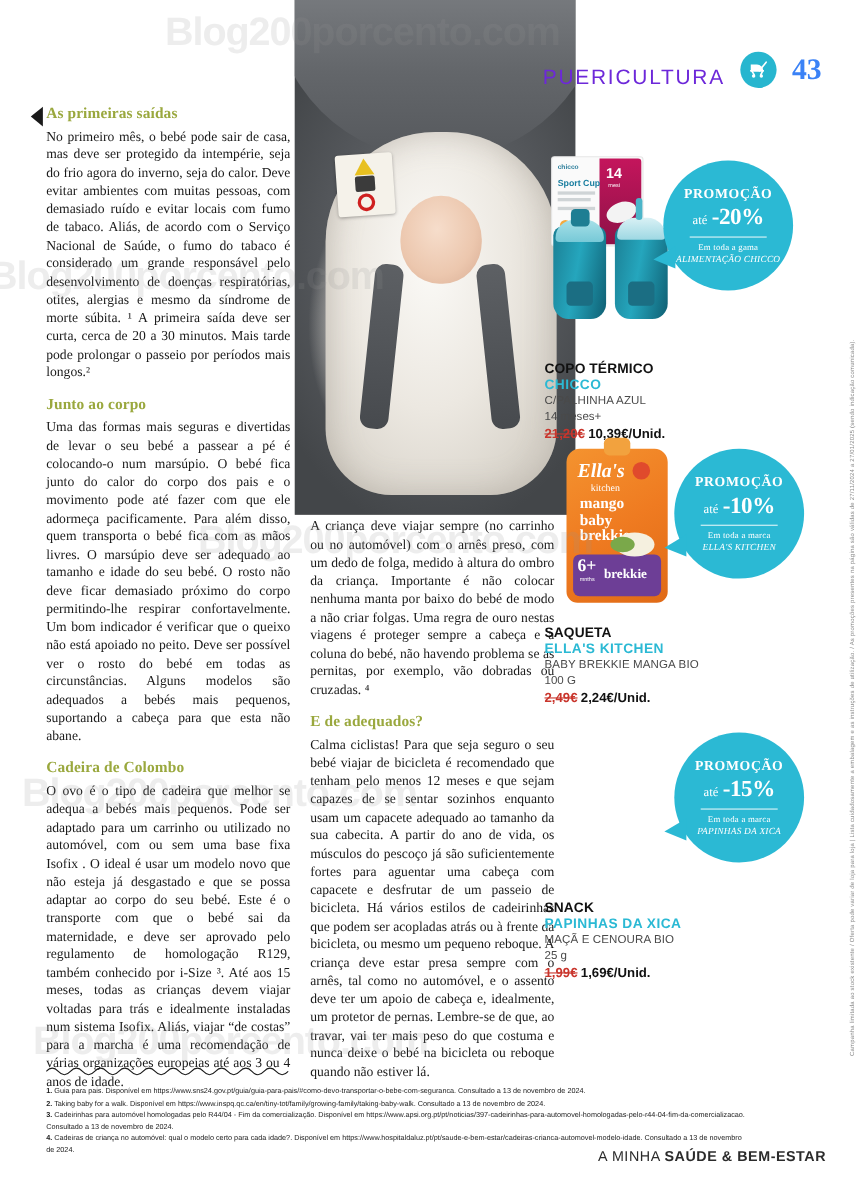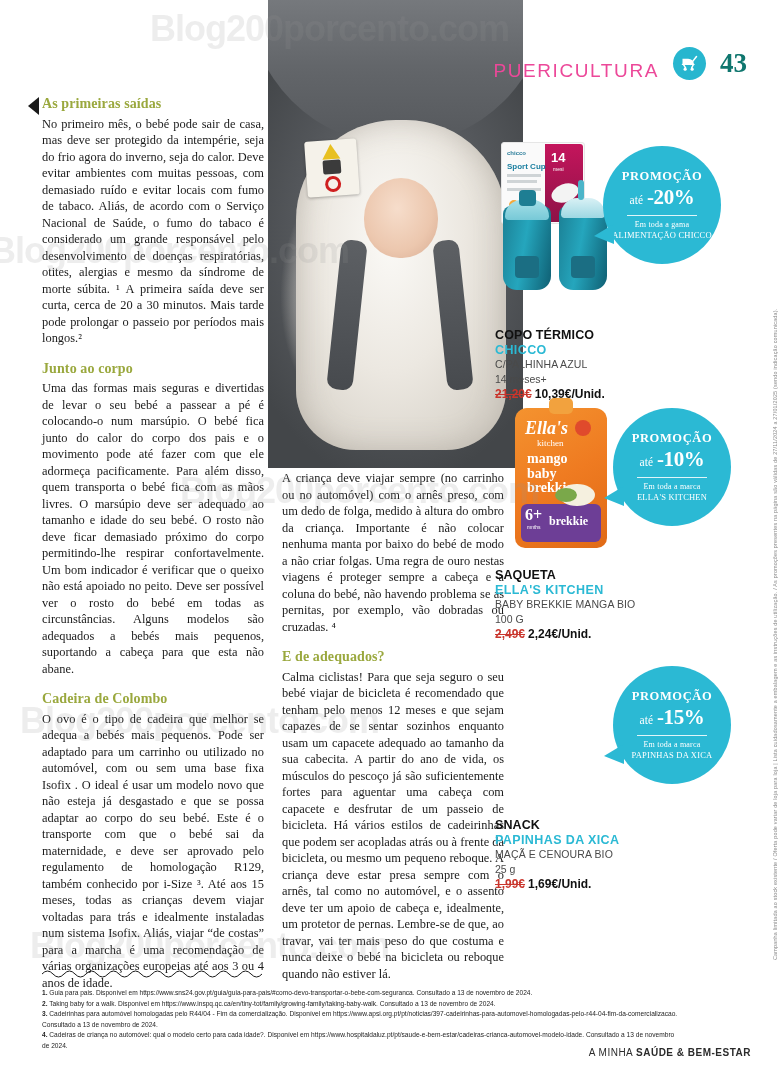--- a/index.html
+++ b/index.html
@@ -30,30 +30,30 @@
   .wm5 { top: 925px; left: 30px;  font-size: 36px; }
 
   
   .header {
     position: absolute; top: 44px; right: 36px;
     display: flex; align-items: center; gap: 14px;
     z-index: 8;
   }
   .header-title {
     font-family: "Liberation Sans", sans-serif;
-    font-size: 19px; letter-spacing: 1.6px; color: #ec4899; margin-top: 16px;
+    font-size: 19px; letter-spacing: 1.6px; color: #6d28d9; margin-top: 16px;
   }
   .header-badge {
     width: 33px; height: 33px; border-radius: 50%;
     background: #27b6cf; display: flex; align-items: center; justify-content: center;
   }
   .header-badge svg { display:block; }
   .page-number {
     font-family: "Liberation Serif", serif; font-weight: 700;
-    font-size: 27px; color: #0f766e;
+    font-size: 27px; color: #3b82f6;
   }
 
   
   .col { position: absolute; font-size: 12.4px; line-height: 1.33; color: #1a1a1a; text-align: justify; }
   .col1 { left: 42px;  top: 95px;  width: 222px; }
   .col2 { left: 282px; top: 470px; width: 222px; }
   .col p { margin-bottom: 0; text-indent: 0; hyphens: auto; }
   .sect-head {
     font-family: "Liberation Serif", serif;
     font-weight: 700; font-size: 14px; color: #9aa83e;
@@ -145,21 +145,21 @@
     width: 0; height: 0;
     border-top: 12px solid transparent; border-bottom: 8px solid transparent;
     border-right: 20px solid #2bb9d4;
   }
   .bubble .b-promo { font-size: 12.5px; font-weight: 700; letter-spacing: 0.6px; }
   .bubble .b-row { display: flex; align-items: baseline; gap: 4px; margin-top: 1px; }
   .bubble .b-ate { font-size: 11.5px; }
   .bubble .b-pct { font-size: 21px; font-weight: 700; letter-spacing: -0.4px; }
   .bubble .b-rule { width: 70px; height: 1px; background: rgba(255,255,255,0.85); margin: 5px 0 4px; }
   .bubble .b-sub { font-size: 8px; line-height: 1.35; letter-spacing: 0.2px; }
-  .bubble .b-brand { font-size: 8.5px; line-height: 1.3; letter-spacing: 0.2px; }
+  .bubble .b-brand { font-size: 8.5px; line-height: 1.3; letter-spacing: 0.2px; font-style: italic; }
 
   
   .prod-text { position: absolute; left: 0; font-family: "Liberation Sans", sans-serif; }
   .p-title { font-size: 12.5px; font-weight: 700; color: #111; letter-spacing: 0.1px; }
   .p-brand { font-size: 12.5px; font-weight: 700; color: #2bb9d4; letter-spacing: 0.4px; margin-top: 1px; }
   .p-desc { font-size: 10.5px; color: #4a4a4a; letter-spacing: 0.1px; margin-top: 1px; }
   .p-qty  { font-size: 10.5px; color: #4a4a4a; margin-top: 3px; }
   .p-price { margin-top: 2px; font-size: 12px; }
   .p-old { color: #c9352c; text-decoration: line-through; font-weight: 700; }
   .p-new { color: #111; font-weight: 700; margin-left: 3px; }
@@ -180,21 +180,21 @@
   .footnotes {
     position: absolute; left: 42px; top: 988px; width: 640px;
     font-family: "Liberation Sans", sans-serif;
     font-size: 6.6px; line-height: 1.55; color: #1d1d1d;
   }
   .footnotes div { margin-bottom: 0.5px; }
   .fn-num { font-weight: 700; }
 
   .brandline {
     position: absolute; right: 32px; bottom: 22px;
-    font-family: "Liberation Sans", sans-serif; font-size: 10px;
+    font-family: "Liberation Sans", sans-serif; font-size: 13px;
     color: #2b2b2b; letter-spacing: 0.5px; margin-left: 32px;
   }
   .brandline b { font-weight: 700; }
 
   
   .cup { position:absolute; border-radius: 8px 8px 14px 14px; }
 </style>
 </head>
 <body>
 

